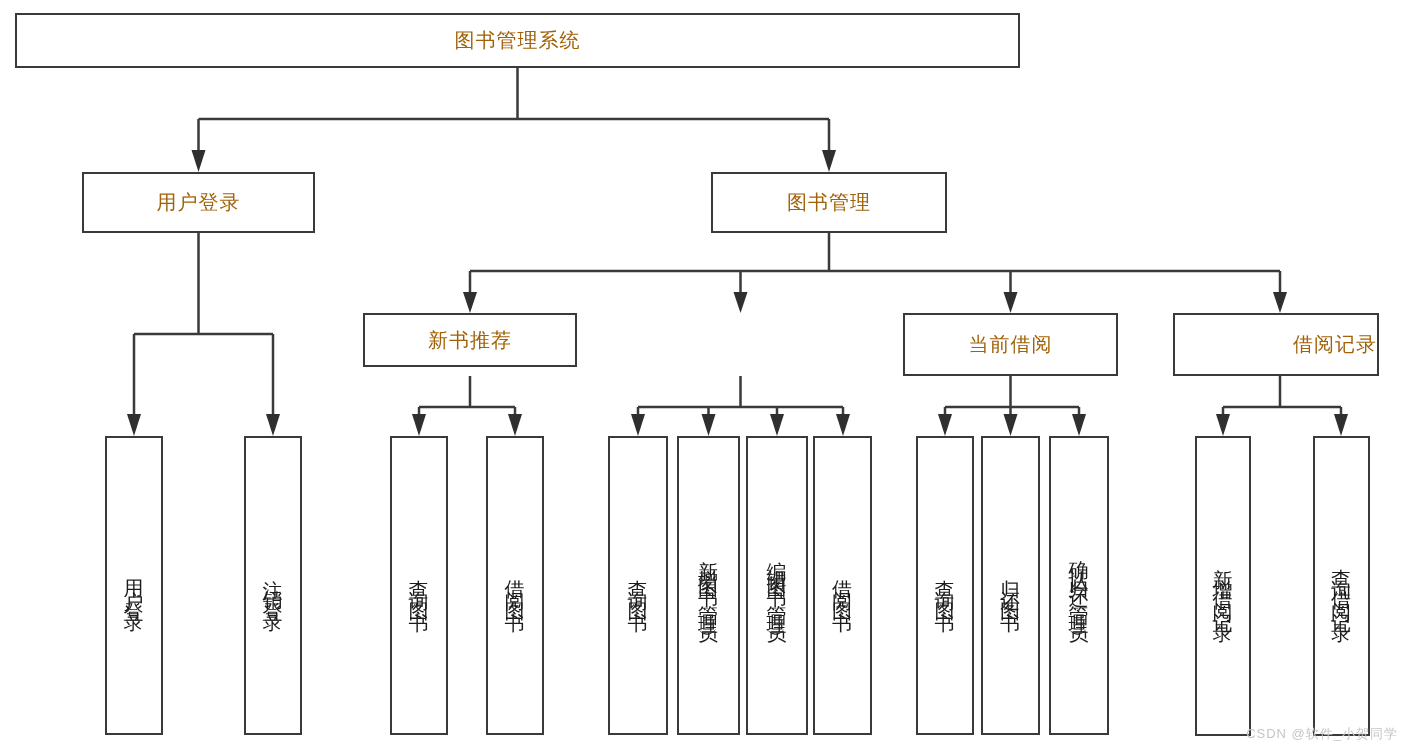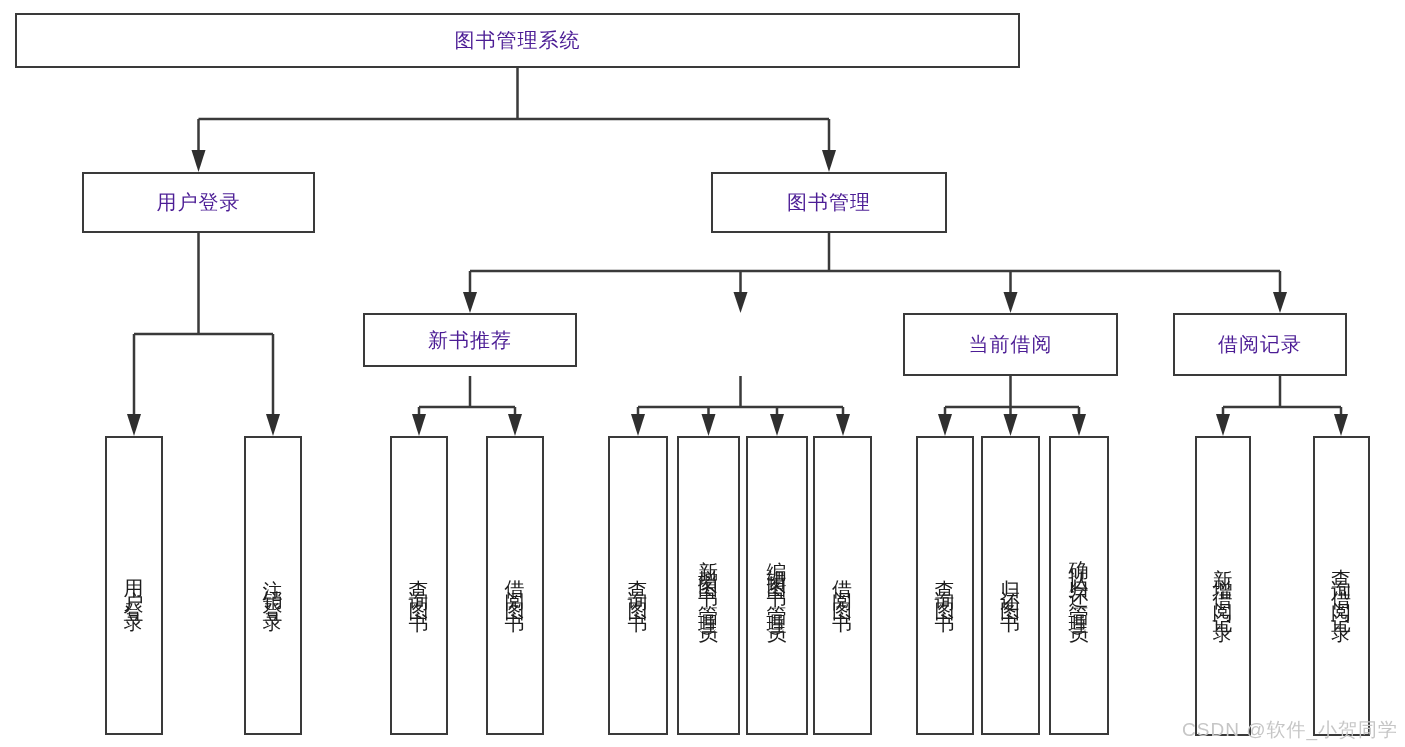--- a/index.html
+++ b/index.html
@@ -10,21 +10,21 @@
     font-family:"Liberation Sans","DejaVu Sans",sans-serif;
     overflow:hidden;
   }
   #connectors{position:absolute;left:0;top:0;z-index:0;}
   .hbox{
     position:absolute;
     box-sizing:border-box;
     border:2px solid #3a3a3a;
     background:#ffffff;
     display:flex;align-items:center;justify-content:center;
-    font-size:20px;color:#4c1d95;
+    font-size:20px;color:#a16207;
     letter-spacing:1px;
     z-index:1;
   }
   .vbox{
     position:absolute;
     box-sizing:border-box;
     border:2px solid #3a3a3a;
     background:#ffffff;
     display:flex;align-items:center;justify-content:center;
     z-index:1;
@@ -33,21 +33,21 @@
     writing-mode:vertical-rl;
     text-orientation:mixed;
     font-size:20px;color:#1c1c1c;
     letter-spacing:11px;
     line-height:1;
     white-space:nowrap;
   }
   .watermark{
     position:absolute;
     right:7px;bottom:4px;
-    font-size:19px;
+    font-size:13px;
     color:#c6c6c6;
     letter-spacing:1px;
     z-index:2;
   }
 </style>
 </head>
 <body>
 
 <div id="stage">
 
@@ -108,21 +108,21 @@
   <div class="hbox" style="left:711px;top:172px;width:236px;height:61px;">
     <span>图书管理</span>
   </div>
 
   <div class="hbox" style="left:363px;top:313px;width:214px;height:54px;">
     <span>新书推荐</span>
   </div>
   <div class="hbox" style="left:903px;top:313px;width:215px;height:63px;">
     <span>当前借阅</span>
   </div>
-  <div class="hbox" style="left:1173px;top:313px;width:174px;height:63px;">
+  <div class="hbox" style="left:1173px;top:313px;width:206px;height:63px;justify-content:flex-end;">
     <span>借阅记录</span>
   </div>
 
   <div class="vbox" style="left:105px;top:436px;width:58px;height:299px;">
     <span class="vtext">用户登录</span>
   </div>
   <div class="vbox" style="left:244px;top:436px;width:58px;height:299px;">
     <span class="vtext">注销登录</span>
   </div>
 

